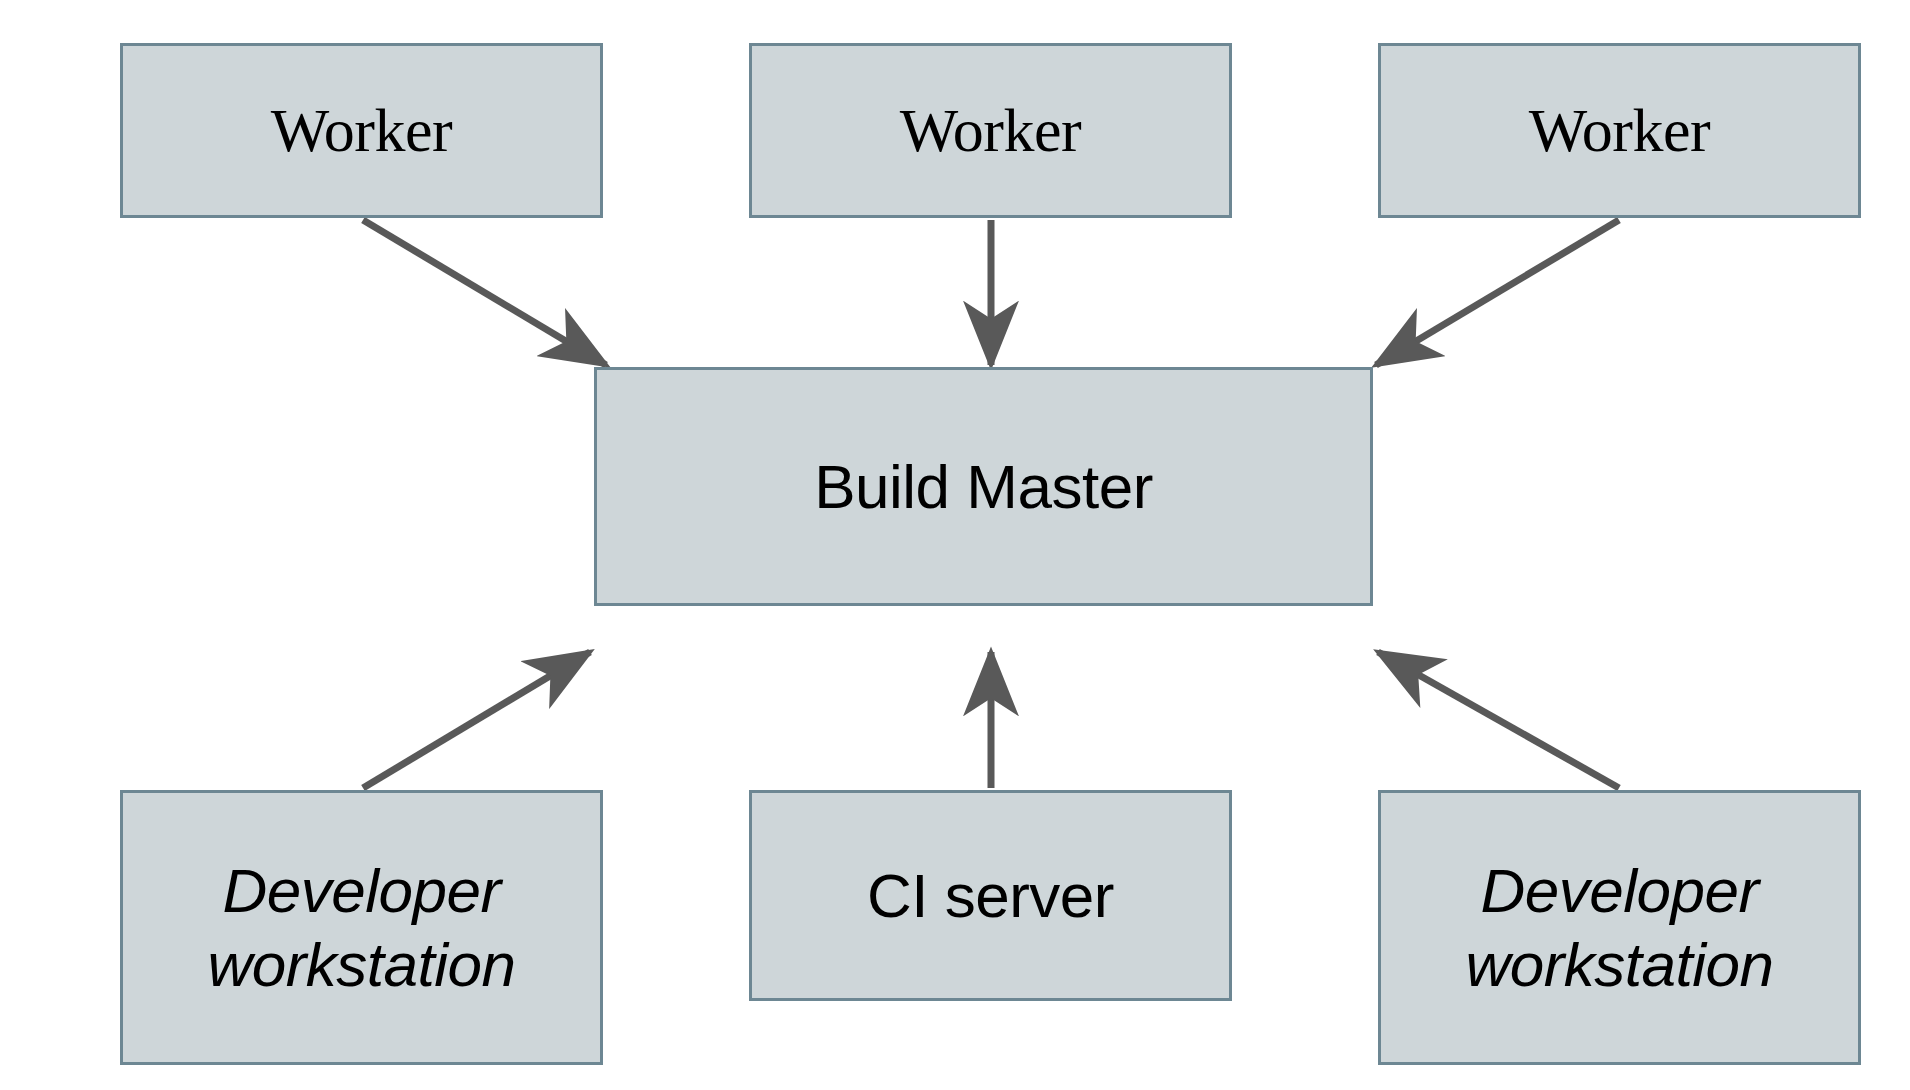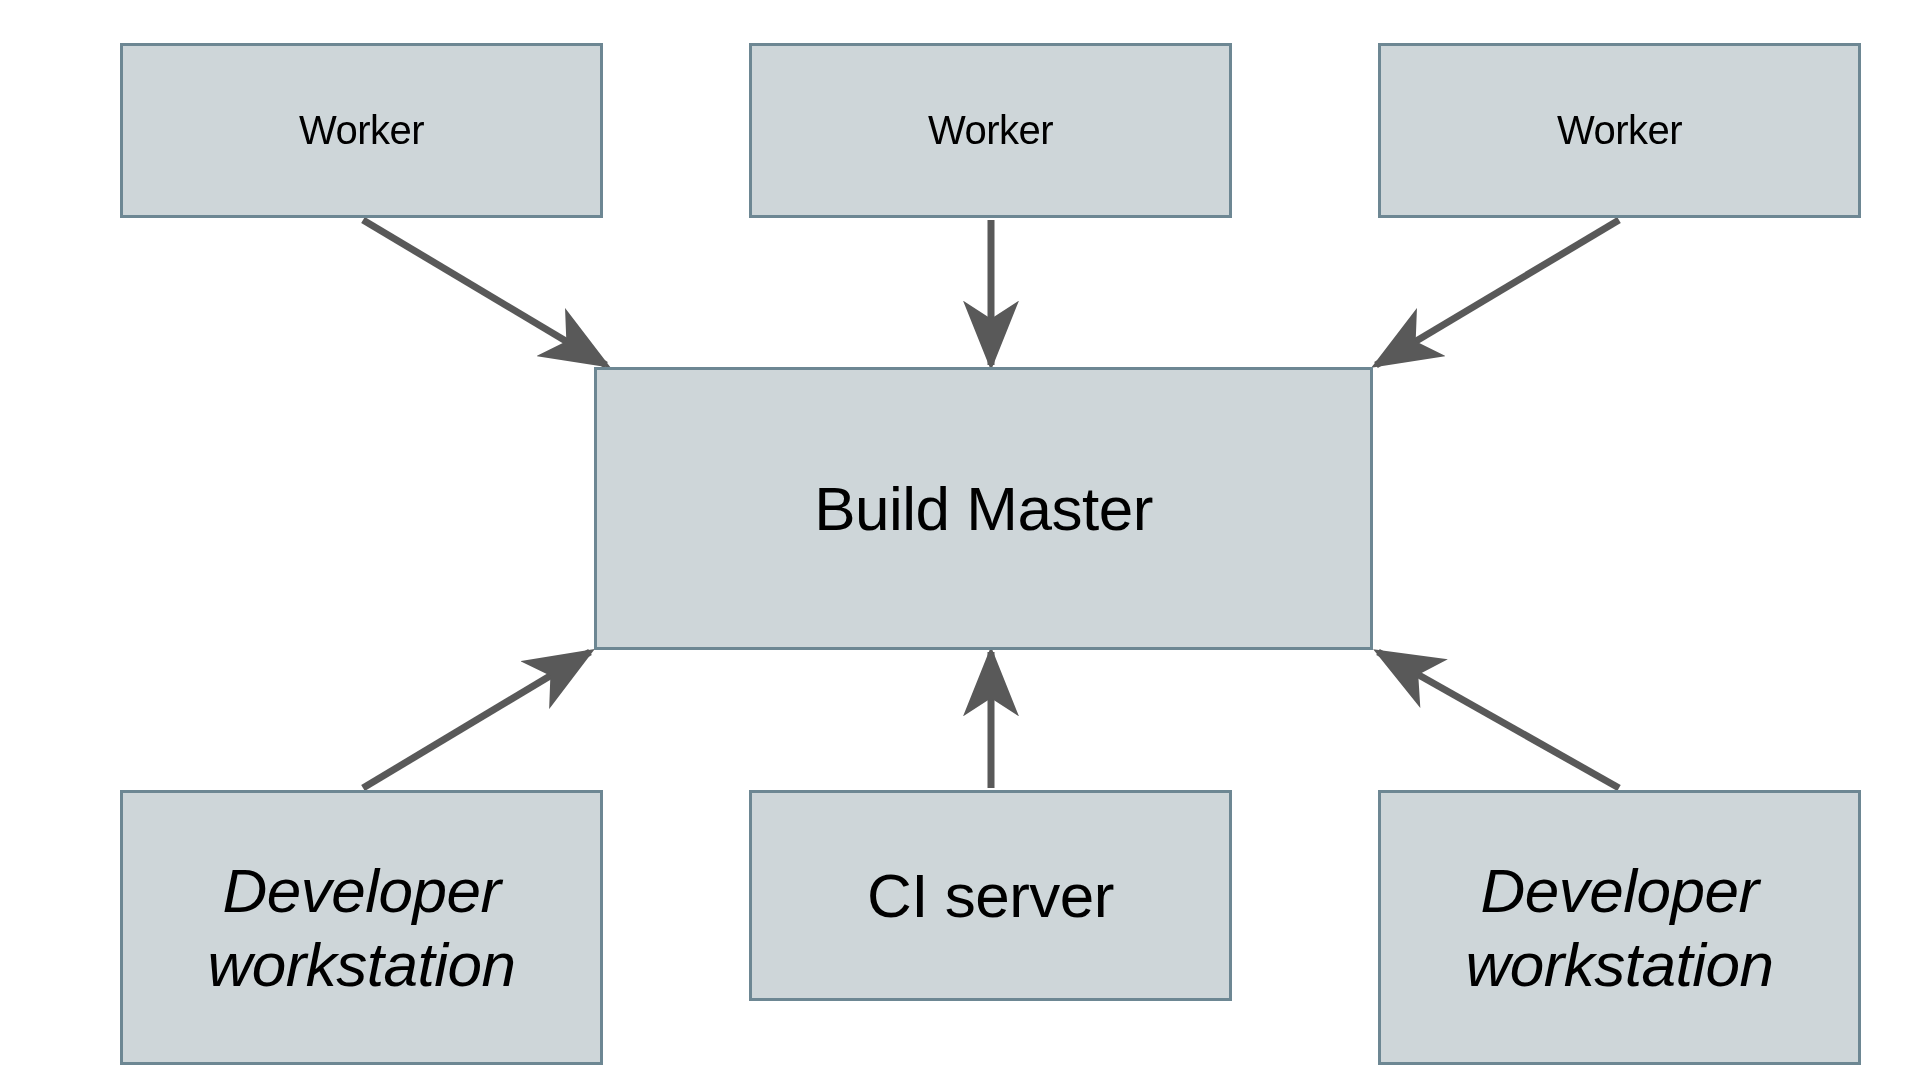--- a/index.html
+++ b/index.html
@@ -39,21 +39,21 @@
     font-family: "Liberation Sans", sans-serif;
     font-weight: 400;
     line-height: 1.18;
     letter-spacing: -0.5px;
   }
   .node-label {
     display: block;
     white-space: pre-line;
     padding: 0 6px;
   }
-  .node-worker      { font-size: 40px; }
+  .node-worker      { font-size: 62px; font-family: Liberation Serif, serif; }
   .node-master      { font-size: 62px; }
   .node-ci          { font-size: 62px; }
   .node-workstation { font-size: 62px; font-style: italic; }
 </style>
 </head>
 <body>
 
 <div id="canvas" style="background: rgb(255, 255, 255);">
 
   <svg id="edges" viewBox="0 0 1910 1090" width="1910" height="1090" xmlns="http://www.w3.org/2000/svg">
@@ -75,21 +75,21 @@
   <div id="node-layer">
       <div class="node node-worker" style="left: 120px; top: 43px; width: 483px; height: 175px; background: rgb(206, 214, 217); border-color: rgb(109, 135, 147); color: rgb(0, 0, 0);">
         <span class="node-label">Worker</span>
       </div>
       <div class="node node-worker" style="left: 749px; top: 43px; width: 483px; height: 175px; background: rgb(206, 214, 217); border-color: rgb(109, 135, 147); color: rgb(0, 0, 0);">
         <span class="node-label">Worker</span>
       </div>
       <div class="node node-worker" style="left: 1378px; top: 43px; width: 483px; height: 175px; background: rgb(206, 214, 217); border-color: rgb(109, 135, 147); color: rgb(0, 0, 0);">
         <span class="node-label">Worker</span>
       </div>
-      <div class="node node-master" style="left: 594px; top: 367px; width: 779px; height: 283px; background: rgb(206, 214, 217); border-color: rgb(109, 135, 147); color: rgb(0, 0, 0);">
+      <div class="node node-master" style="left: 594px; top: 367px; width: 779px; height: 239px; background: rgb(206, 214, 217); border-color: rgb(109, 135, 147); color: rgb(0, 0, 0);">
         <span class="node-label">Build Master</span>
       </div>
       <div class="node node-workstation" style="left: 120px; top: 790px; width: 483px; height: 275px; background: rgb(206, 214, 217); border-color: rgb(109, 135, 147); color: rgb(0, 0, 0);">
         <span class="node-label">Developer
 workstation</span>
       </div>
       <div class="node node-ci" style="left: 749px; top: 790px; width: 483px; height: 211px; background: rgb(206, 214, 217); border-color: rgb(109, 135, 147); color: rgb(0, 0, 0);">
         <span class="node-label">CI server</span>
       </div>
       <div class="node node-workstation" style="left: 1378px; top: 790px; width: 483px; height: 275px; background: rgb(206, 214, 217); border-color: rgb(109, 135, 147); color: rgb(0, 0, 0);">

